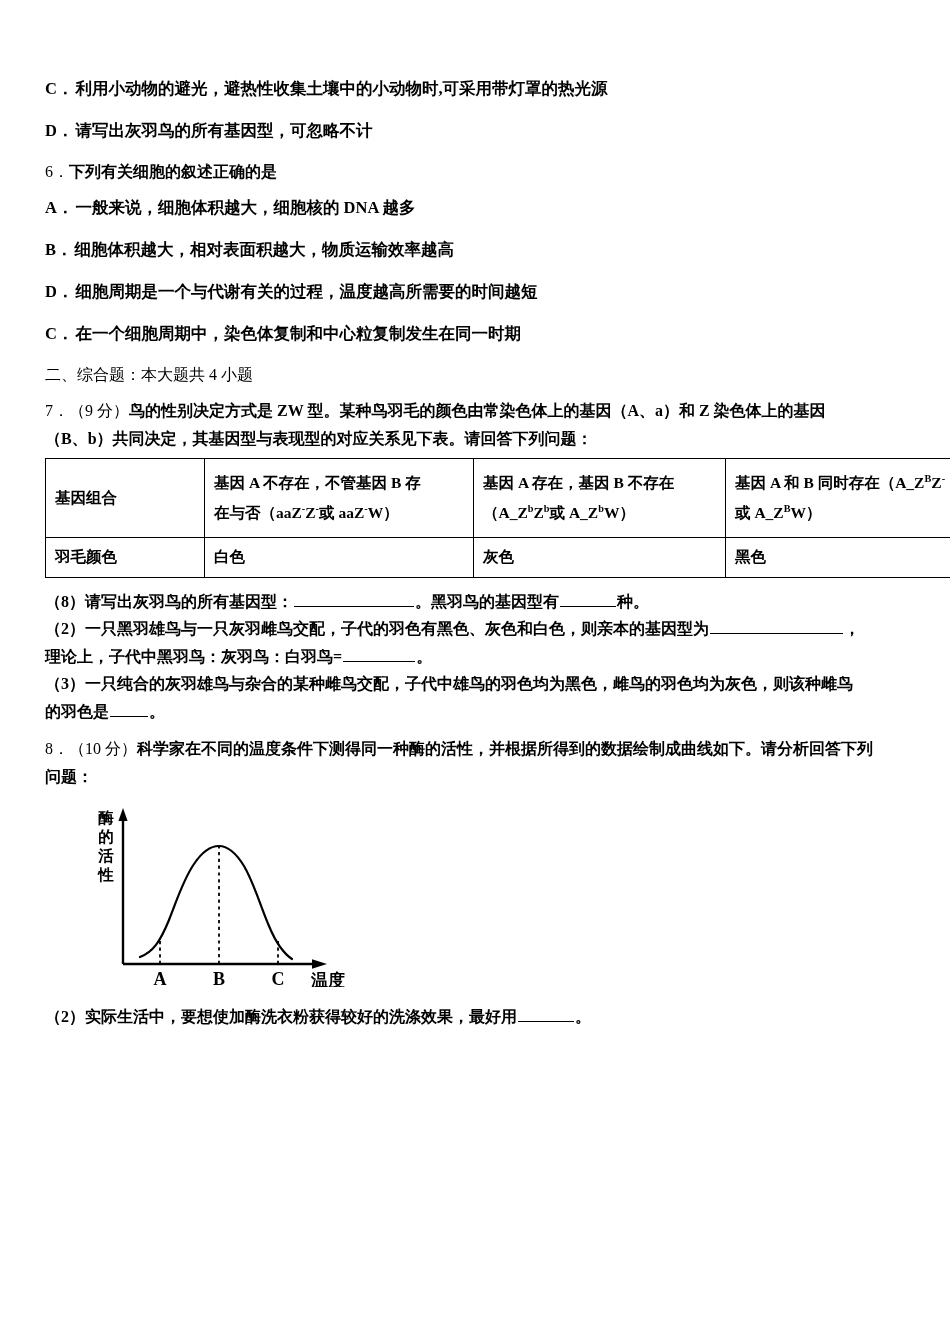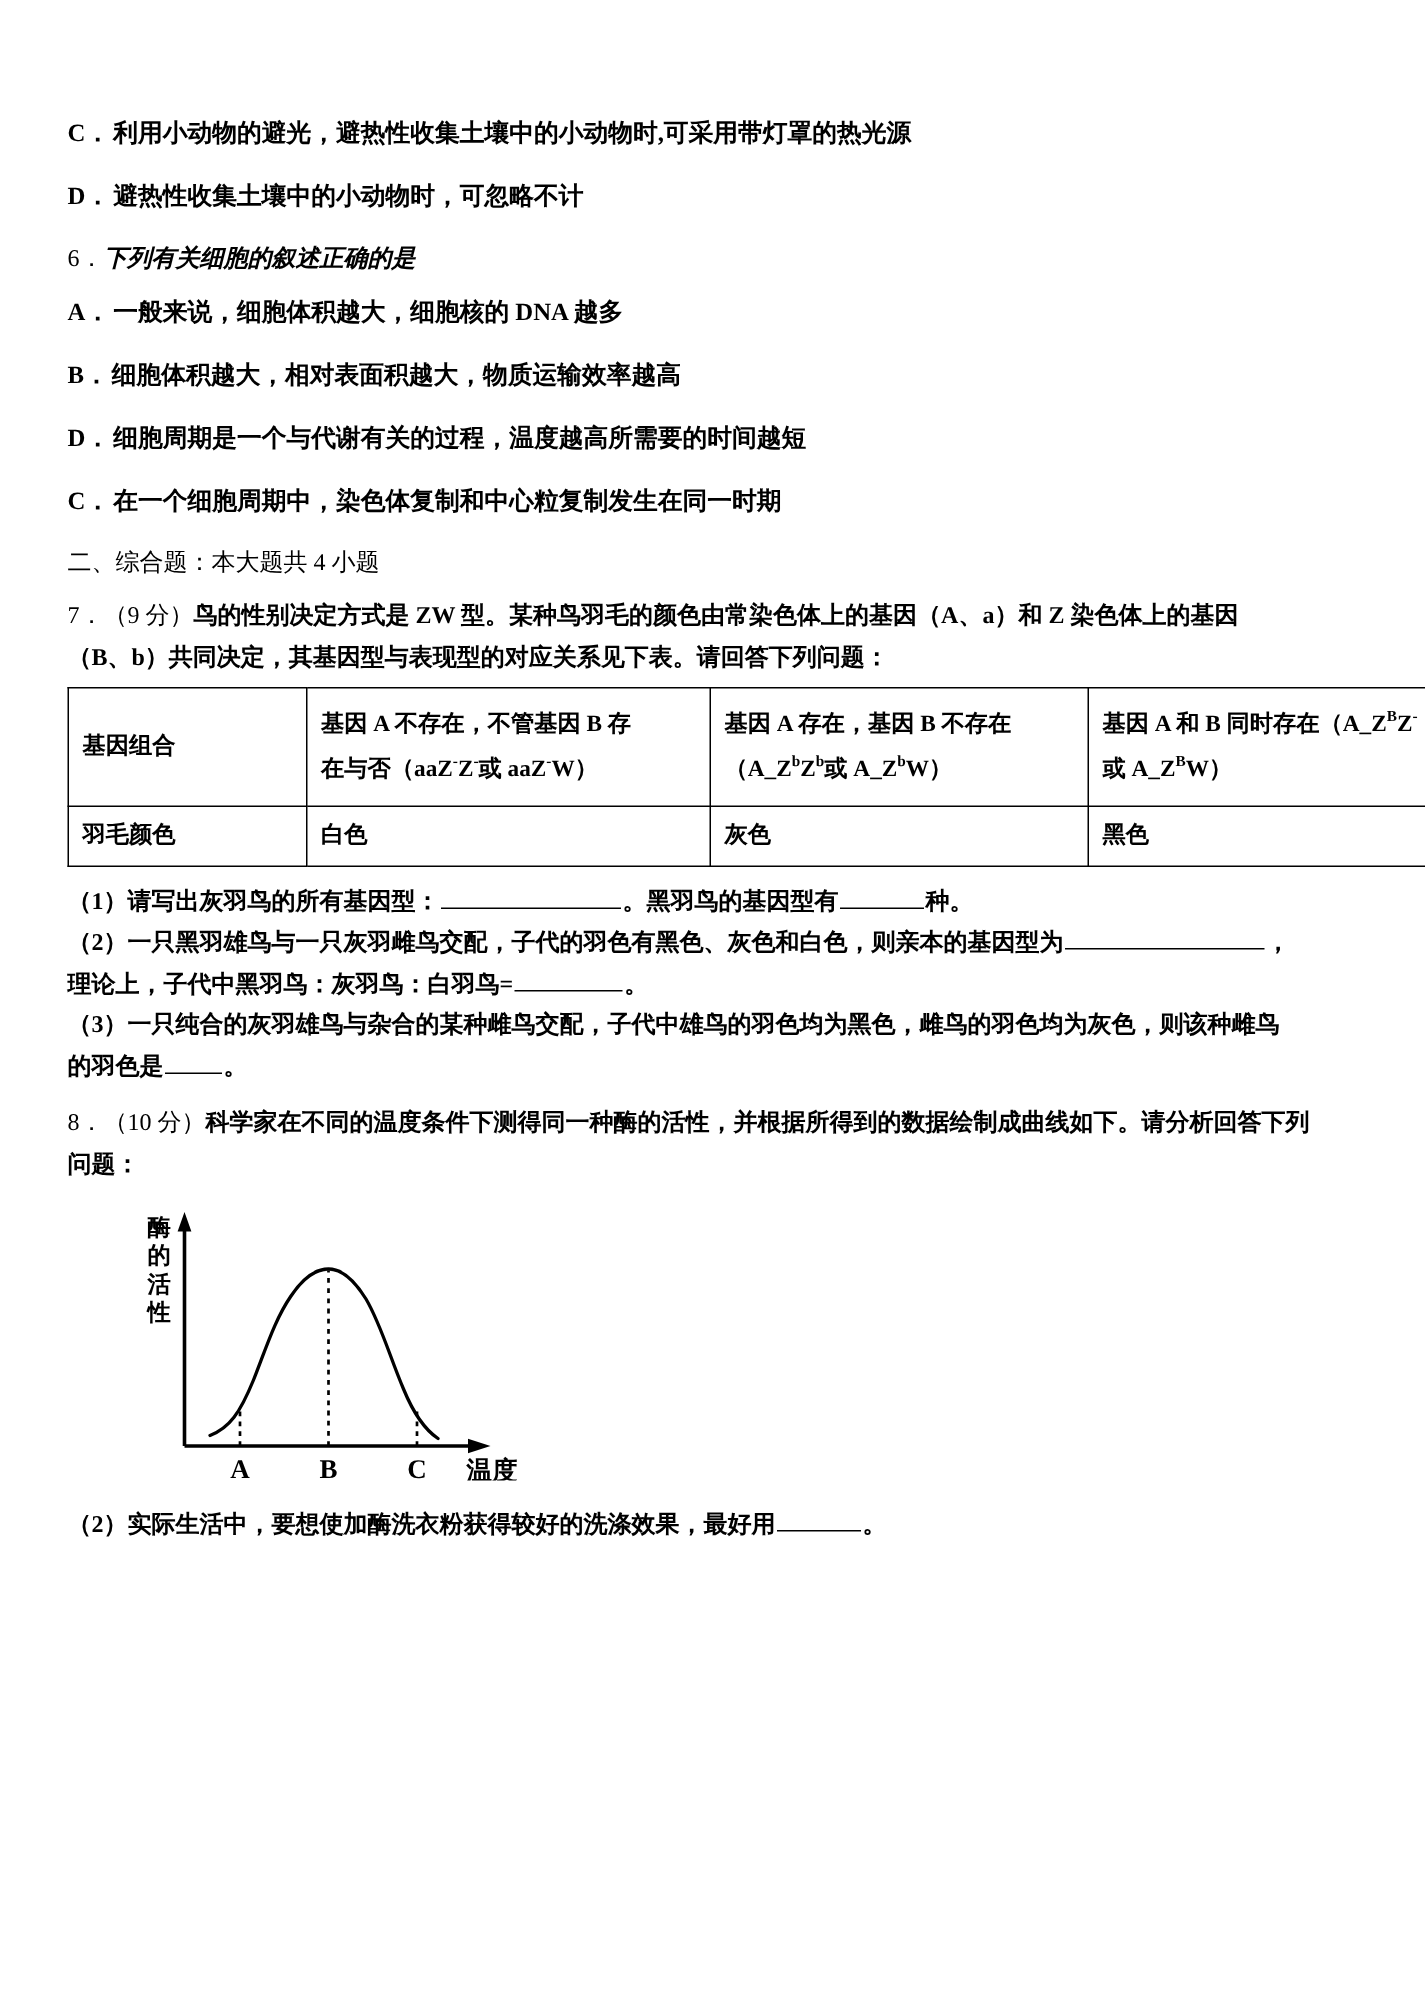--- a/index.html
+++ b/index.html
@@ -39,21 +39,20 @@
     font-weight: bold;
     margin-right: 2px;
   }
   .qhead {
     font-size: 16px;
     padding: 0 0 14px 0;
     white-space: nowrap;
   }
   .qhead-b {
     font-weight: bold;
-    font-style: italic;
   }
   .sechead {
     font-size: 16px;
     font-weight: normal;
     padding: 0 0 11px 0;
     white-space: nowrap;
   }
   .para {
     font-size: 16px;
     font-weight: bold;
@@ -112,21 +111,21 @@
 </head>
 <body>
 
 <div class="page">
   <div class="content">
 
     <div class="opt">
       <span class="lbl">C．</span><span>利用小动物的避光，避热性收集土壤中的小动物时,可采用带灯罩的热光源</span>
     </div>
     <div class="opt">
-      <span class="lbl">D．</span><span>避热性收集土壤中的小动物时，可忽略不计</span>
+      <span class="lbl">D．</span><span>请写出灰羽鸟的所有基因型，可忽略不计</span>
     </div>
 
     <div class="qhead">
       <span class="num-label">6．</span><span class="qhead-b">下列有关细胞的叙述正确的是</span>
     </div>
     <div class="opt">
       <span class="lbl">A．</span><span>一般来说，细胞体积越大，细胞核的 DNA 越多</span>
     </div>
     <div class="opt">
       <span class="lbl">B．</span><span>细胞体积越大，相对表面积越大，物质运输效率越高</span>
@@ -165,21 +164,21 @@
       <tr class="r2">
         <td class="c0">羽毛颜色</td>
         <td class="c1">白色</td>
         <td class="c2">灰色</td>
         <td class="c3">黑色</td>
       </tr>
     </tbody>
       </table>
 
     <div class="para">
-      <span>（1）请写出灰羽鸟的所有基因型：</span><span class="blank" style="width:120px"></span><span>。黑羽鸟的基因型有</span><span class="blank" style="width:56px"></span><span>种。</span>
+      <span>（8）请写出灰羽鸟的所有基因型：</span><span class="blank" style="width:120px"></span><span>。黑羽鸟的基因型有</span><span class="blank" style="width:56px"></span><span>种。</span>
     </div>
 
     <div class="para">
       <span>（2）一只黑羽雄鸟与一只灰羽雌鸟交配，子代的羽色有黑色、灰色和白色，则亲本的基因型为</span><span class="blank" style="width:133px"></span><span>，</span><br>
       <span>理论上，子代中黑羽鸟：灰羽鸟：白羽鸟=</span><span class="blank" style="width:72px"></span><span>。</span>
     </div>
 
     <div class="para">
       <span>（3）一只纯合的灰羽雄鸟与杂合的某种雌鸟交配，子代中雄鸟的羽色均为黑色，雌鸟的羽色均为灰色，则该种雌鸟</span><br>
       <span>的羽色是</span><span class="blank" style="width:38px"></span><span>。</span>

